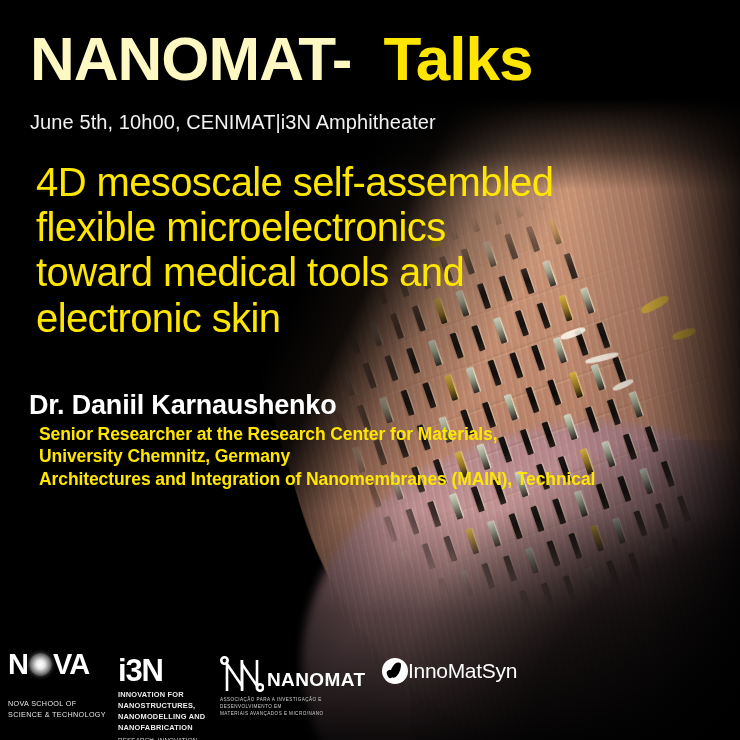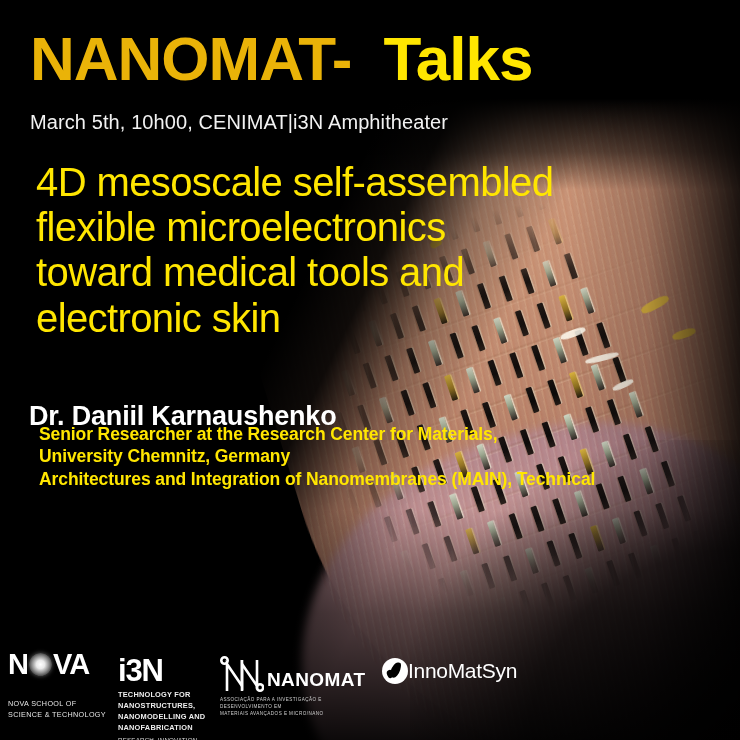--- a/index.html
+++ b/index.html
@@ -200,21 +200,21 @@
   .brand-title {
     position: absolute;
     left: 30px;
     top: 28px;
     font-size: 62px;
     font-weight: bold;
     letter-spacing: -1px;
     line-height: 1;
     white-space: nowrap;
   }
-  .brand-nanomat { color: #eab308; }
+  .brand-nanomat { color: #fef9c3; }
   .brand-talks   { color: #ffe600; margin-left: 32px; }
 
   .event-line {
     position: absolute;
     left: 30px;
     top: 111px;
     font-size: 20px;
     color: #f2f2f2;
     letter-spacing: 0.1px;
     white-space: nowrap;
@@ -229,21 +229,21 @@
     font-weight: normal;
     color: #ffe600;
     line-height: 1.13;
     letter-spacing: -0.6px;
   }
   .talk-title .tline { display: block; white-space: nowrap; }
 
   .speaker-name {
     position: absolute;
     left: 29px;
-    top: 401px;
+    top: 390px;
     font-size: 27px;
     font-weight: bold;
     color: #ffffff;
     letter-spacing: -0.2px;
     white-space: nowrap;
   }
 
   .speaker-affil {
     position: absolute;
     left: 39px;
@@ -639,21 +639,21 @@
   <div class="vignette-right"></div>
   <div class="vignette-bottom"></div>
   <div class="vignette-corner-br"></div>
 
   <div class="content">
 
     <div class="brand-title">
       <span class="brand-nanomat">NANOMAT-</span><span class="brand-talks">Talks</span>
     </div>
 
-    <div class="event-line">March 5th, 10h00, CENIMAT|i3N Amphitheater</div>
+    <div class="event-line">June 5th, 10h00, CENIMAT|i3N Amphitheater</div>
 
     <div class="talk-title">
       <span class="tline">4D mesoscale self-assembled</span>
       <span class="tline">flexible microelectronics</span>
       <span class="tline">toward medical tools and</span>
       <span class="tline">electronic skin</span>
     </div>
 
     <div class="speaker-name">Dr. Daniil Karnaushenko</div>
 
@@ -673,21 +673,21 @@
         </div>
         <div class="nova-sub">
           <div>NOVA SCHOOL OF</div>
           <div>SCIENCE &amp; TECHNOLOGY</div>
         </div>
       </div>
 
       <div class="logo-i3n">
         <div class="i3n-word">i3N</div>
         <div class="i3n-sub">
-          <div>TECHNOLOGY FOR</div>
+          <div>INNOVATION FOR</div>
           <div>NANOSTRUCTURES,</div>
           <div>NANOMODELLING AND</div>
           <div>NANOFABRICATION</div>
         </div>
         <div class="i3n-sub2">
           <div>RESEARCH, INNOVATION AND</div>
 
         </div>
       </div>
 

